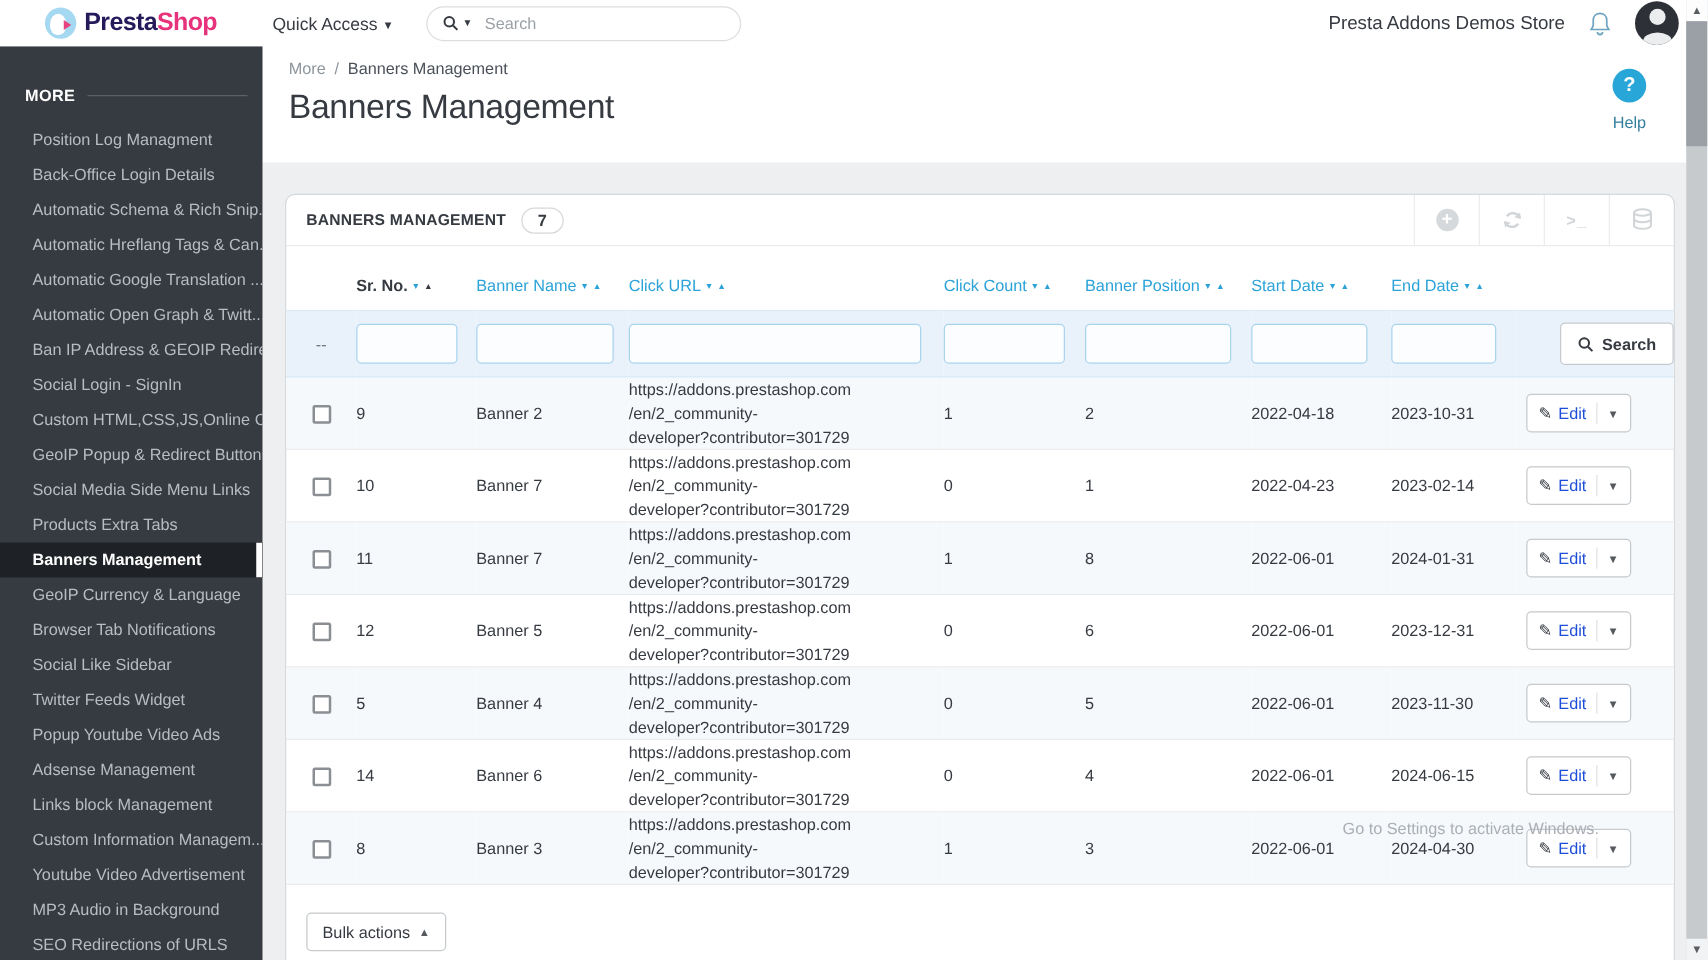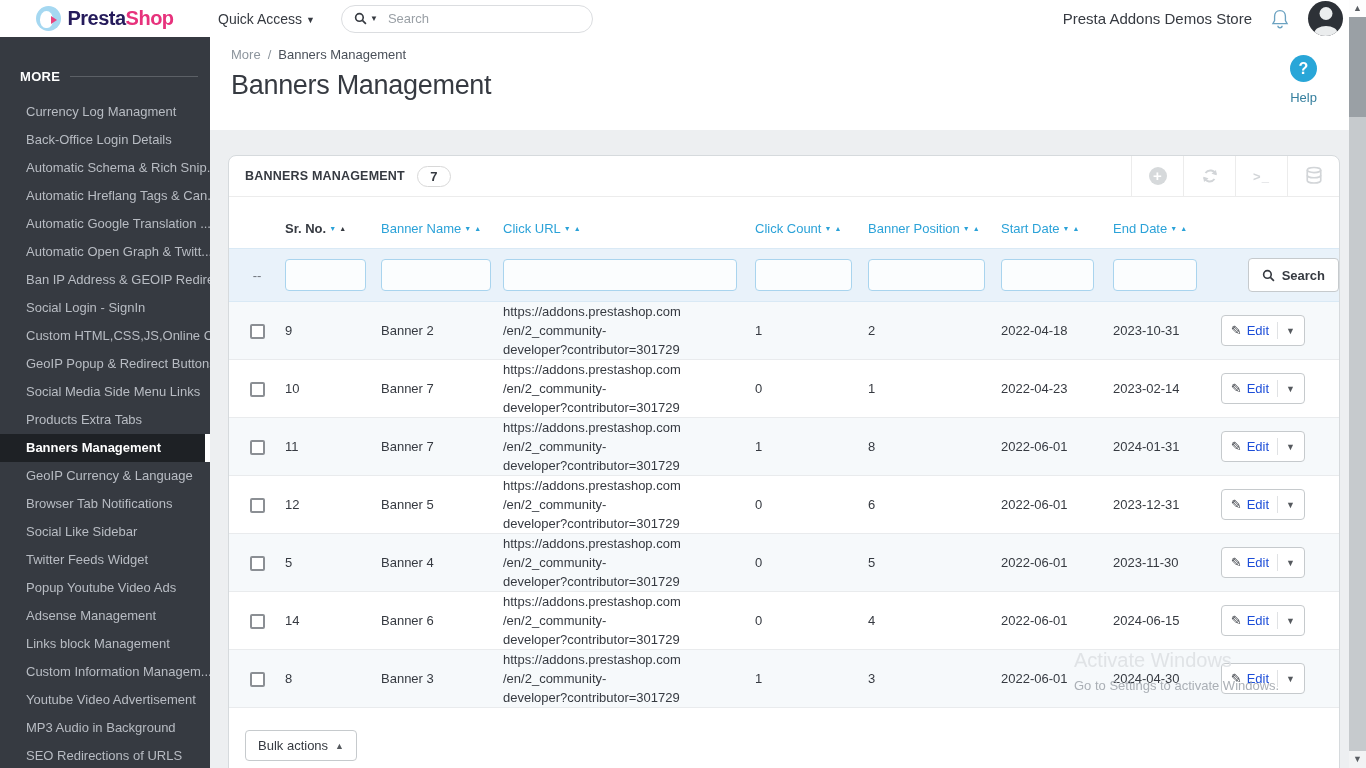--- a/index.html
+++ b/index.html
@@ -128,21 +128,21 @@
     </svg>
     <div class="avatar"></div>
   </div>
 </div>
 
 <div class="sidebar">
   <div class="side-section">
     <span class="label">MORE</span>
     <span class="rule"></span>
   </div>
-  <div class="side-item">Currency Log Managment</div>
+  <div class="side-item">Position Log Managment</div>
   <div class="side-item">Back-Office Login Details</div>
   <div class="side-item">Automatic Schema &amp; Rich Snip...</div>
   <div class="side-item">Automatic Hreflang Tags &amp; Can...</div>
   <div class="side-item">Automatic Google Translation ...</div>
   <div class="side-item">Automatic Open Graph &amp; Twitt...</div>
   <div class="side-item">Ban IP Address &amp; GEOIP Redirect</div>
   <div class="side-item">Social Login - SignIn</div>
   <div class="side-item">Custom HTML,CSS,JS,Online Ch...</div>
   <div class="side-item">GeoIP Popup &amp; Redirect Buttons</div>
   <div class="side-item">Social Media Side Menu Links</div>
@@ -395,21 +395,20 @@
     <div class="bulk-wrap">
       <button class="bulk-btn">
         <span>Bulk actions</span>
         <span class="caret-u">▲</span>
       </button>
     </div>
   </div>
 </div>
 
 <div class="watermark">
-  <div class="wm1">Activate Windows</div>
   <div class="wm2">Go to Settings to activate Windows.</div>
 </div>
 
 <div class="vscroll">
   <div class="vs-btn up">▲</div>
   <div class="vs-thumb"></div>
   <div class="vs-btn down">▼</div>
 </div>
 
 </body></html>

